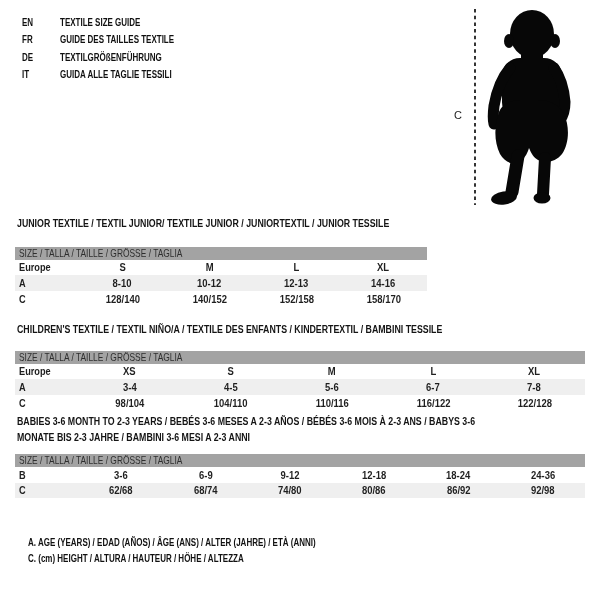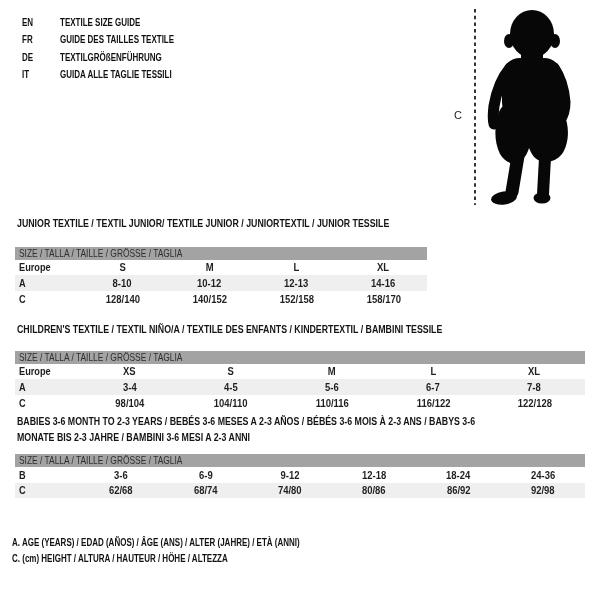--- a/index.html
+++ b/index.html
@@ -34,21 +34,21 @@
   .t2 .size-bar{margin-top:13px;}
   .t3 .size-bar{margin-top:9px;}
   .row{display:flex;align-items:center;height:15.8px;font-size:11px;color:#1f1f1f;font-weight:bold;}
   .t3 .row{height:15.5px;}
   .row.shaded{background:#efefef;}
   .lbl{width:60px;padding-left:4px;}
   .lbl .cx{font-size:11.5px;}
   .cell{flex:1;text-align:center;}
 
   
-  .notes{position:absolute;left:12px;top:537px;}
+  .notes{position:absolute;left:28px;top:537px;}
   .note-line{height:15.7px;font-size:10px;font-weight:bold;color:#111;white-space:nowrap;}
 </style>
 </head>
 <body>
 
 <div class="page">
 
   <div class="lang-list">
     <div class="lang-row">
       <span class="lang-code"><span class="cx">EN</span></span>

